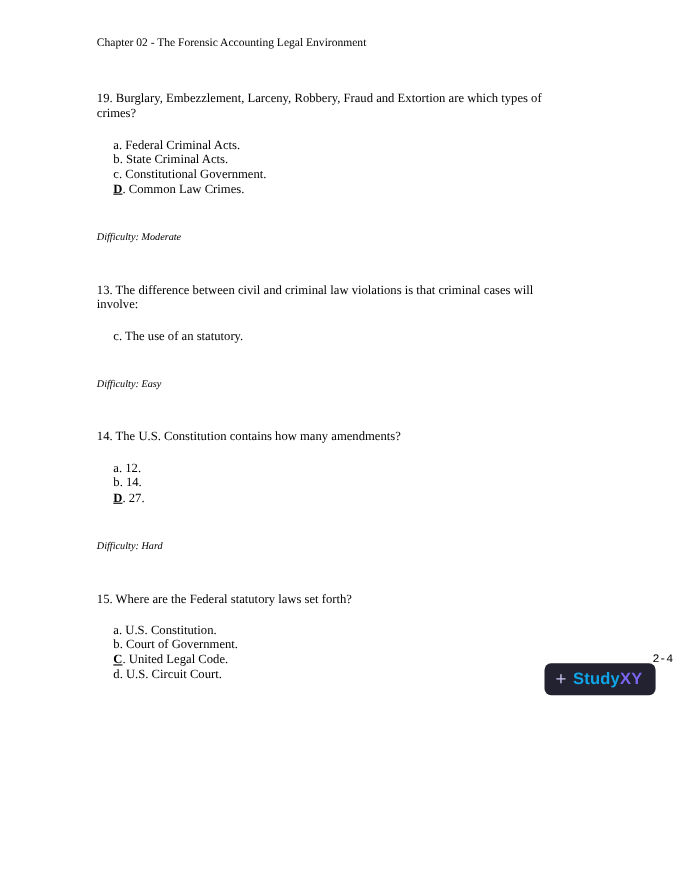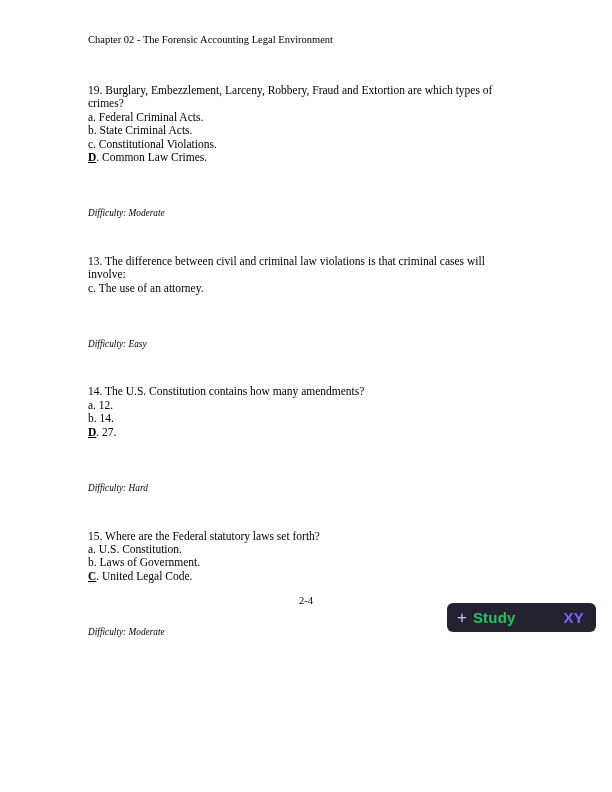--- a/index.html
+++ b/index.html
@@ -30,45 +30,46 @@
     font-size: 11.5px;
     line-height: 13.4px;
   }
   .question-block {
     margin: 0;
   }
   .question-text {
     margin: 0;
   }
   .choices {
-    margin: 0;
+    margin: 15px;
     padding: 0;
     list-style: none;
   }
   .choice {
     margin: 0;
   }
   .choice-letter.correct {
     font-weight: bold;
     text-decoration: underline;
   }
   .difficulty {
-    margin-top: 43px;
+    margin-top: 31px;
     margin-bottom: 34px;
     font-style: italic;
     font-size: 9.3px;
     font-family: Liberation Serif, serif;
   }
   .footer-page-number {
     position: absolute;
     bottom: 42px;
     left: 0;
     width: 100%;
-    text-align: center;
+    text-align: right;
     font-size: 10.5px;
+    font-family: Liberation Mono, monospace;
   }
   .logo {
     position: absolute;
     right: 16px;
     bottom: 16px;
     height: 29px;
     padding: 0 12px 0 10px;
     border-radius: 6px;
     display: flex;
     align-items: center;
@@ -93,56 +94,57 @@
 
   <div class="header">Chapter 02 - The Forensic Accounting Legal Environment</div>
 
   <div class="content">
 
     <div class="question-block">
       <div class="question-text">19. Burglary, Embezzlement, Larceny, Robbery, Fraud and Extortion are which types of crimes?</div>
       <div class="choices">
         <div class="choice"><span class="choice-letter">a</span><span class="choice-text">. Federal Criminal Acts.</span></div>
         <div class="choice"><span class="choice-letter">b</span><span class="choice-text">. State Criminal Acts.</span></div>
-        <div class="choice"><span class="choice-letter">c</span><span class="choice-text">. Constitutional Violations.</span></div>
+        <div class="choice"><span class="choice-letter">c</span><span class="choice-text">. Constitutional Government.</span></div>
         <div class="choice"><span class="choice-letter correct">D</span><span class="choice-text">. Common Law Crimes.</span></div>
       </div>
       <div class="difficulty">Difficulty: Moderate</div>
     </div>
 
     <div class="question-block">
       <div class="question-text">13. The difference between civil and criminal law violations is that criminal cases will involve:</div>
       <div class="choices">
-        <div class="choice"><span class="choice-letter">c</span><span class="choice-text">. The use of an attorney.</span></div>
+        <div class="choice"><span class="choice-letter">c</span><span class="choice-text">. The use of an statutory.</span></div>
       </div>
       <div class="difficulty">Difficulty: Easy</div>
     </div>
 
     <div class="question-block">
       <div class="question-text">14. The U.S. Constitution contains how many amendments?</div>
       <div class="choices">
         <div class="choice"><span class="choice-letter">a</span><span class="choice-text">. 12.</span></div>
         <div class="choice"><span class="choice-letter">b</span><span class="choice-text">. 14.</span></div>
         <div class="choice"><span class="choice-letter correct">D</span><span class="choice-text">. 27.</span></div>
       </div>
       <div class="difficulty">Difficulty: Hard</div>
     </div>
 
     <div class="question-block">
       <div class="question-text">15. Where are the Federal statutory laws set forth?</div>
       <div class="choices">
         <div class="choice"><span class="choice-letter">a</span><span class="choice-text">. U.S. Constitution.</span></div>
-        <div class="choice"><span class="choice-letter">b</span><span class="choice-text">. Laws of Government.</span></div>
+        <div class="choice"><span class="choice-letter">b</span><span class="choice-text">. Court of Government.</span></div>
         <div class="choice"><span class="choice-letter correct">C</span><span class="choice-text">. United Legal Code.</span></div>
+        <div class="choice"><span class="choice-letter">d</span><span class="choice-text">. U.S. Circuit Court.</span></div>
       </div>
       <div class="difficulty">Difficulty: Moderate</div>
     </div>
 
   </div>
 
   <div class="footer-page-number">2-4</div>
 
   <div class="logo" id="studyxy-logo" style="background: rgb(35, 34, 48);">
     <span class="logo-plus" id="logo-plus" style="color: rgb(201, 196, 240);">+</span>
-    <span class="logo-text"><span id="logo-study" style="color: #22c55e;">Study</span><span id="logo-xy" style="color: rgb(122, 102, 242); margin-left: 48px;">XY</span></span>
+    <span class="logo-text"><span id="logo-study" style="color: #0ea5e9;">Study</span><span id="logo-xy" style="color: rgb(122, 102, 242);">XY</span></span>
   </div>
 
 </div>
 
 </body></html>

